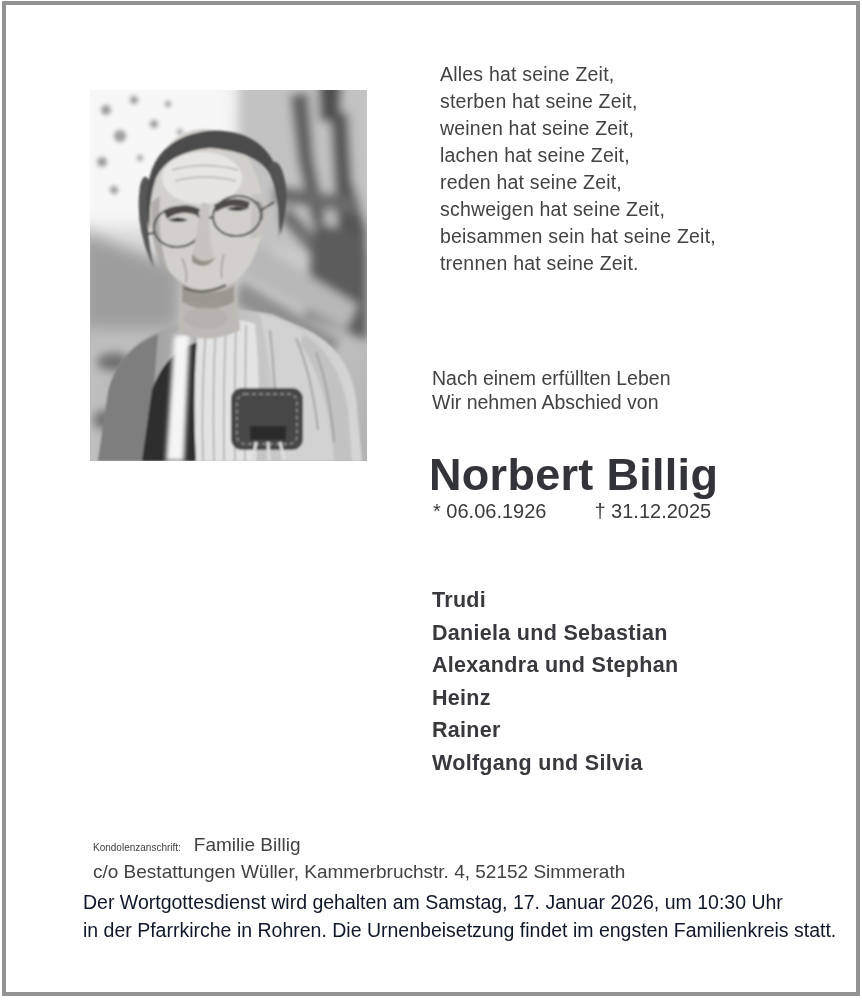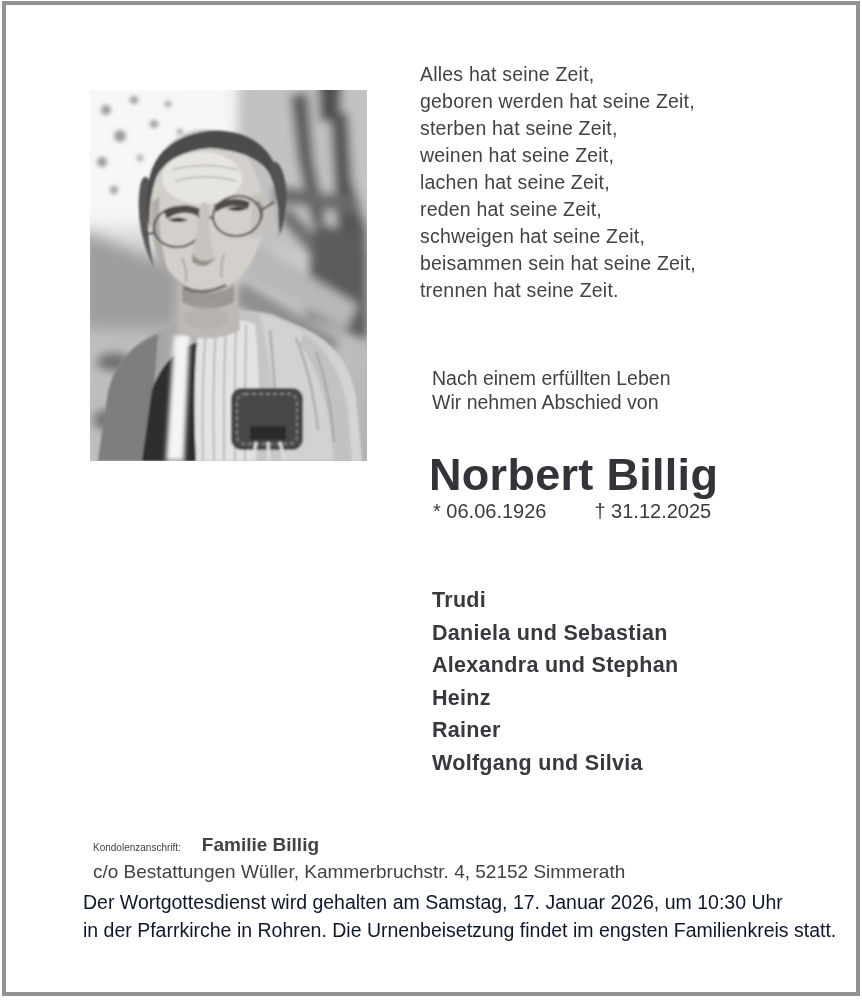--- a/index.html
+++ b/index.html
@@ -8,38 +8,38 @@
     position:relative; width:862px; height:1000px; background:#fff;
     font-family:"Liberation Sans", sans-serif; color:#3d3d3d; overflow:hidden;
   }
   .frame {
     position:absolute; left:2px; top:1px; right:2px; bottom:4px;
     border:4px solid #929292; pointer-events:none;
   }
   .photo { position:absolute; left:90px; top:90px; width:277px; height:371px; }
   .photo svg { display:block; }
 
-  .poem { position:absolute; left:420px; top:61px; font-size:19.5px; line-height:27px; letter-spacing:0.2px; color:#424242; }
+  .poem { position:absolute; left:440px; top:61px; font-size:19.5px; line-height:27px; letter-spacing:0.2px; color:#424242; }
   .farewell { position:absolute; left:432px; top:366px; font-size:19.5px; line-height:24px; color:#424242; }
 
   .name {
     position:absolute; left:429px; top:449px; font-size:45px; font-weight:700;
     color:#33333a; letter-spacing:0.3px; white-space:nowrap;
   }
   .dates { position:absolute; left:433px; top:500px; font-size:20px; color:#3b3b3b; display:flex; }
   .dates .death { margin-left:48px;text-align:center; }
 
   .mourners {
     position:absolute; left:432px; top:584px; font-size:21.5px; font-weight:700;
     line-height:32.5px; color:#38383e; letter-spacing:0.3px;
   }
 
   .condolence { position:absolute; left:93px; top:833px; font-size:19px; line-height:24px; color:#424242; }
   .cond-label { font-size:10px; }
-  .cond-name { margin-left:21px;font-weight:bold; }
+  .cond-name { margin-left:13px; }
 
   .service { position:absolute; left:83px; top:888px; font-size:19.5px; line-height:28px; color:#0f172a; white-space:nowrap; }
 </style>
 </head>
 <body>
 
 <div class="sheet">
   <div class="frame"></div>
 
   <div class="photo" role="img" aria-label="Black-and-white portrait photo of an elderly man with round glasses, light scarf and light jacket, blurred outdoor background">
@@ -189,21 +189,20 @@
           </g>
           <path d="M94 198 Q114 206 136 195" stroke="#6b6762" stroke-width="2.6" fill="none"></path>
           <ellipse cx="116" cy="228" rx="22" ry="11" fill="#b1ada9" opacity="0.6"></ellipse>
         </g>
       </g>
     </svg>
   </div>
 
   <div class="poem">
     <div>Alles hat seine Zeit,</div>
-    <div>geboren werden hat seine Zeit,</div>
     <div>sterben hat seine Zeit,</div>
     <div>weinen hat seine Zeit,</div>
     <div>lachen hat seine Zeit,</div>
     <div>reden hat seine Zeit,</div>
     <div>schweigen hat seine Zeit,</div>
     <div>beisammen sein hat seine Zeit,</div>
     <div>trennen hat seine Zeit.</div>
   </div>
 
   <div class="farewell">

